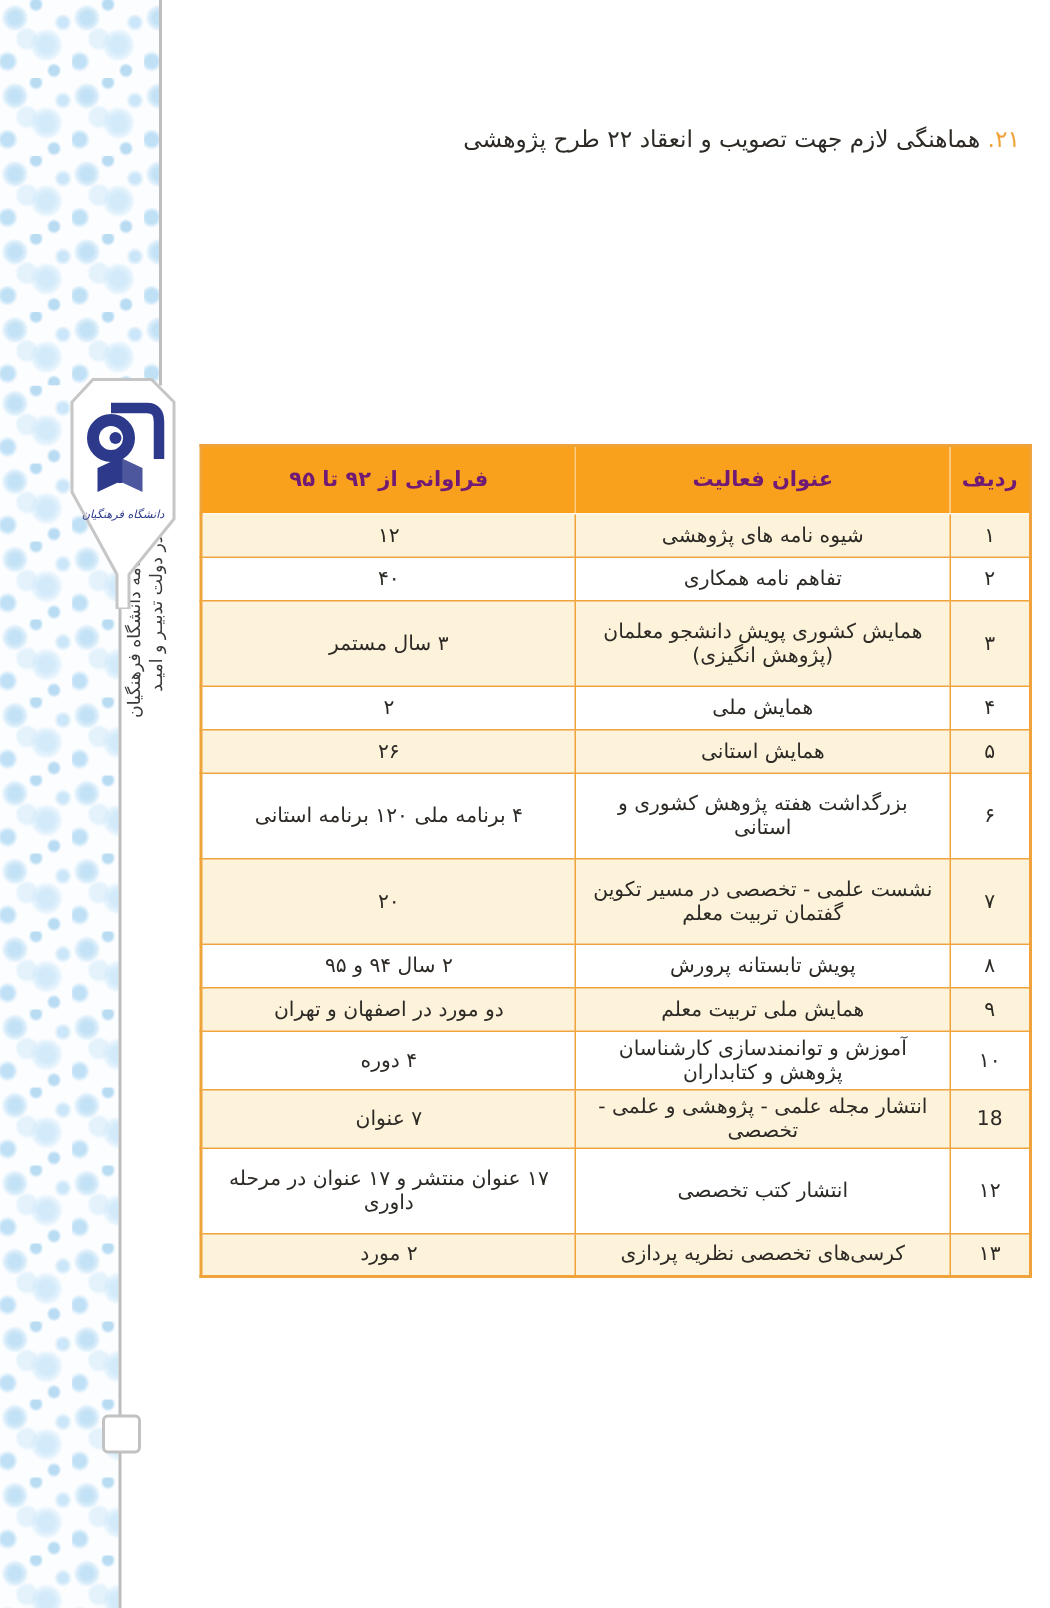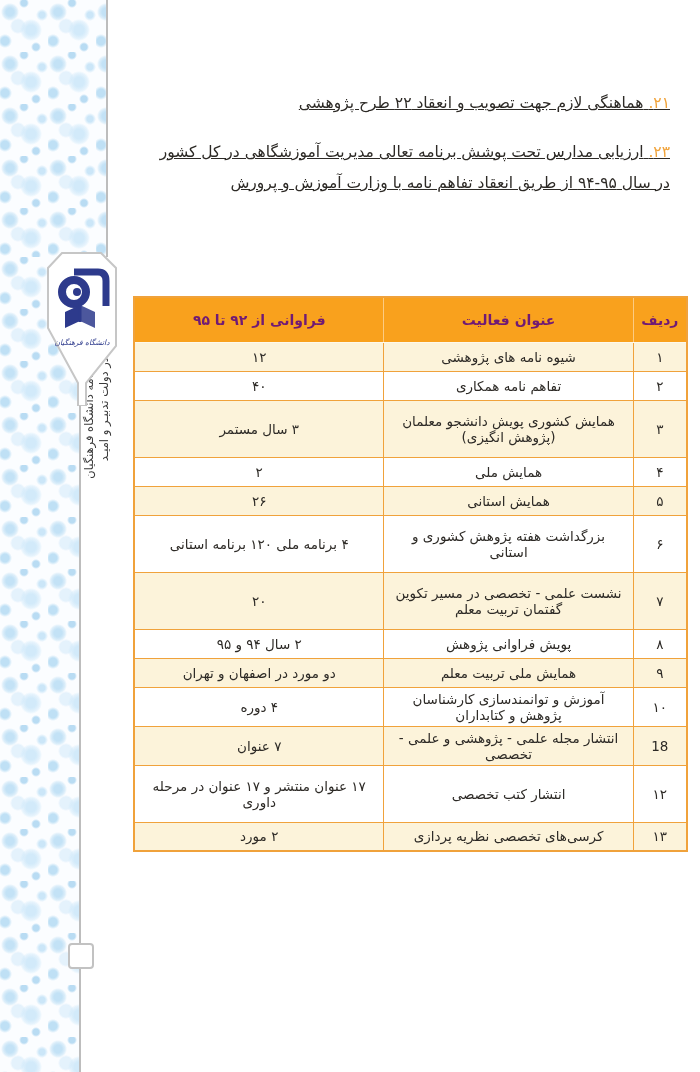--- a/index.html
+++ b/index.html
@@ -40,21 +40,21 @@
   .square-ornament {
     position:absolute; left:68px; top:943px; width:26px; height:26px;
     background:#fff; border:2px solid #c2c2c2; border-radius:4px; z-index:2;
   }
   
   .intro {
     position:absolute; top:70px; right:12px; width:548px;
     direction:rtl; text-align:right;
     font-size:15.5px; line-height:31px; color:#2d2a26;
   }
-  .intro p { margin:18px;text-decoration:underline; }
+  .intro p { margin:8px; }
   .item-num { color:#f1a33a; }
   
   table.activities {
     position:absolute; top:296px; right:12px; width:555px;
     direction:rtl; border-collapse:collapse;
     border:2px solid #f0a23b; background:#fff;
     font-size:13.5px; color:#2d2a26;
   }
   table.activities thead tr { height:45px; }
   table.activities th {
@@ -96,24 +96,20 @@
   <div>در دولت تدبیـر و امیـد</div>
 </div>
 
 <div class="square-ornament"></div>
 
 <div class="intro">
   <p>
     <span class="item-num">۲۱.</span>
     <span>هماهنگی لازم جهت تصویب و انعقاد ۲۲ طرح پژوهشی</span>
   </p>
-  <p>
-    <span class="item-num">۲۳.</span>
-    <span>ارزیابی مدارس تحت پوشش برنامه تعالی مدیریت آموزشگاهی در کل کشور در سال ۹۵-۹۴ از طریق انعقاد تفاهم نامه با وزارت آموزش و پرورش</span>
-  </p>
 </div>
 
 <table class="activities">
   <colgroup>
       <col style="width:54px">
       <col style="width:250px">
       <col style="width:251px">
     </colgroup>
   <thead>
     <tr>
@@ -153,21 +149,21 @@
       <td class="c-act">بزرگداشت هفته پژوهش کشوری و استانی</td>
       <td class="c-freq">۴ برنامه ملی ۱۲۰ برنامه استانی</td>
     </tr>
     <tr class="tall">
       <td class="c-no">۷</td>
       <td class="c-act">نشست علمی - تخصصی در مسیر تکوین گفتمان تربیت معلم</td>
       <td class="c-freq">۲۰</td>
     </tr>
     <tr>
       <td class="c-no">۸</td>
-      <td class="c-act">پویش فراوانی پژوهش</td>
+      <td class="c-act">پویش تابستانه پرورش</td>
       <td class="c-freq">۲ سال ۹۴ و ۹۵</td>
     </tr>
     <tr>
       <td class="c-no">۹</td>
       <td class="c-act">همایش ملی تربیت معلم</td>
       <td class="c-freq">دو مورد در اصفهان و تهران</td>
     </tr>
     <tr>
       <td class="c-no">۱۰</td>
       <td class="c-act">آموزش و توانمندسازی کارشناسان پژوهش و کتابداران</td>

